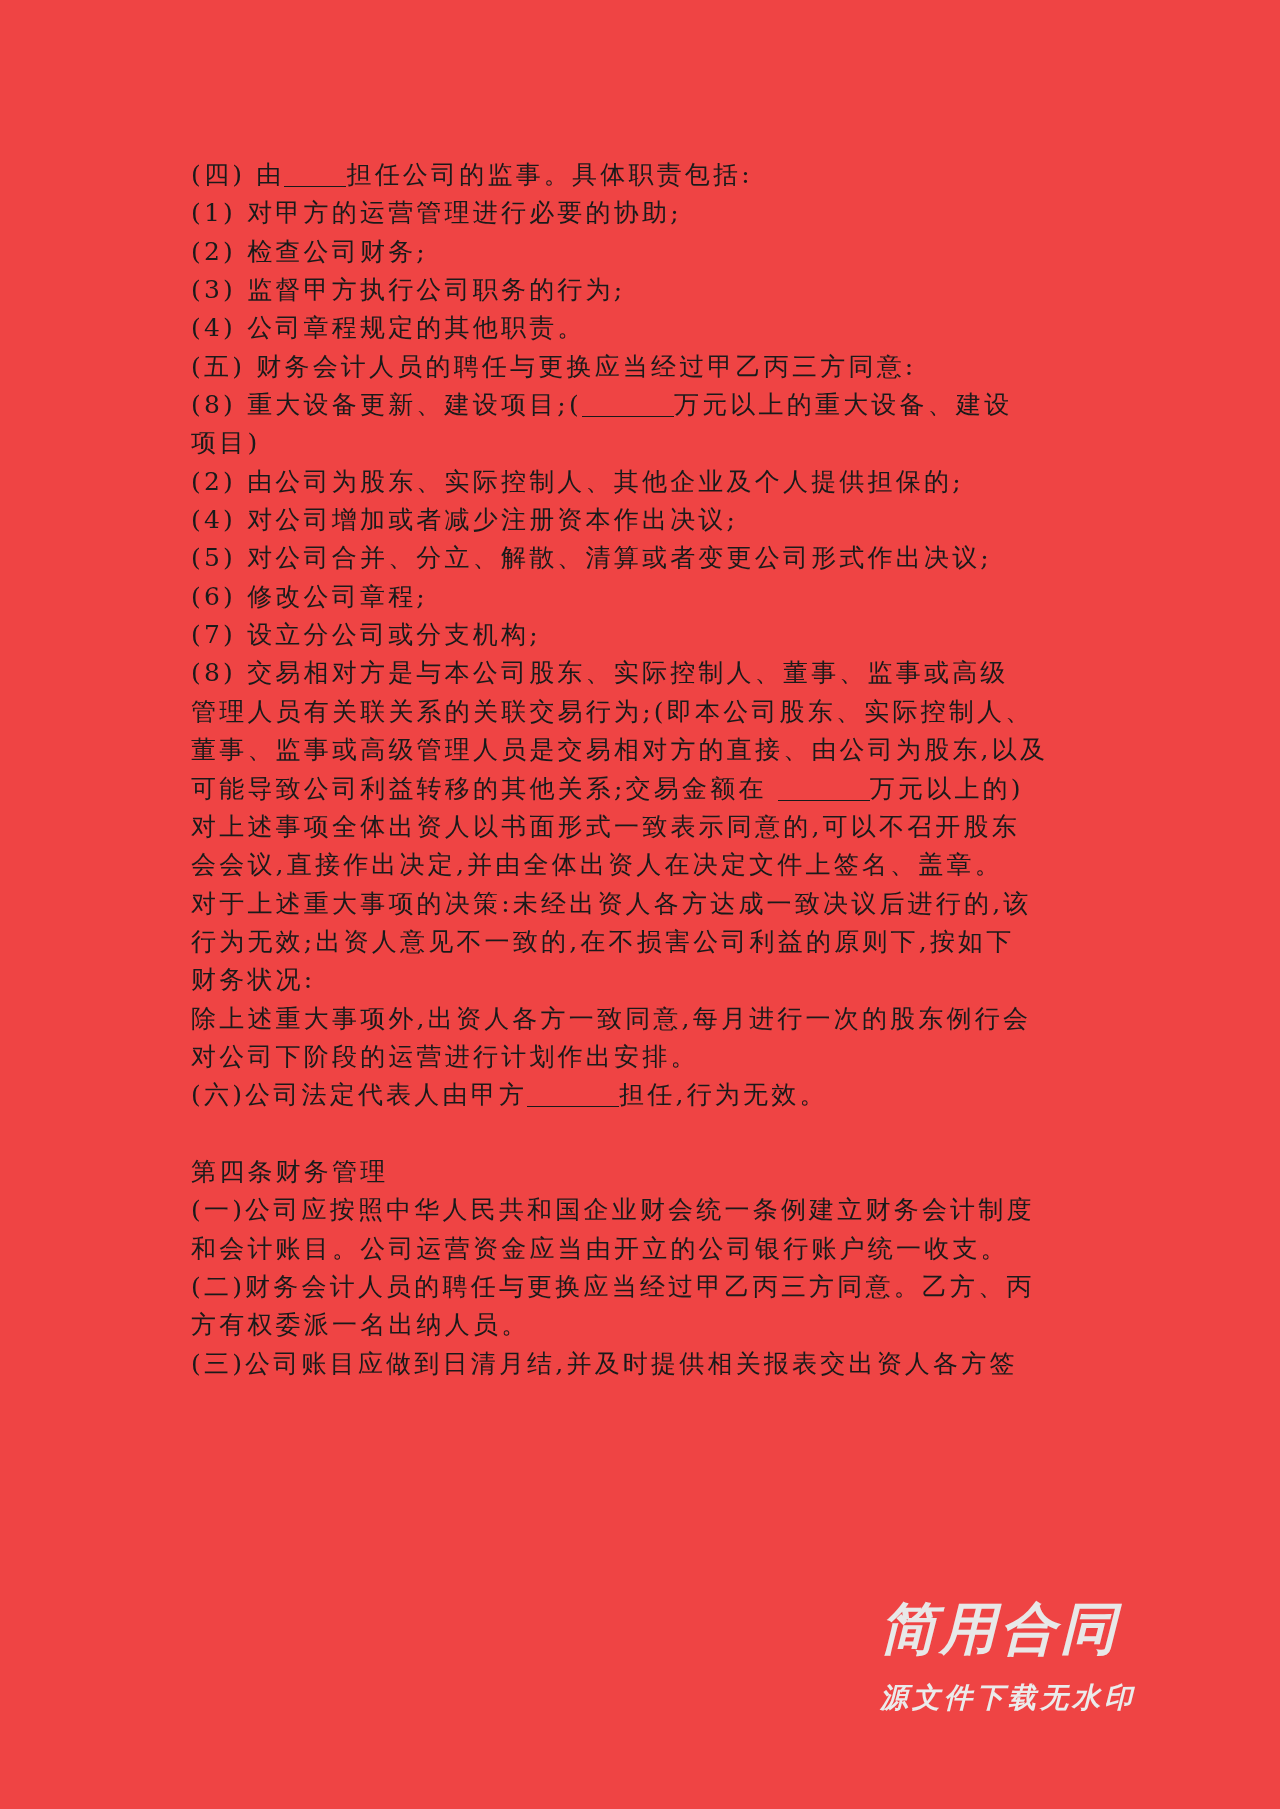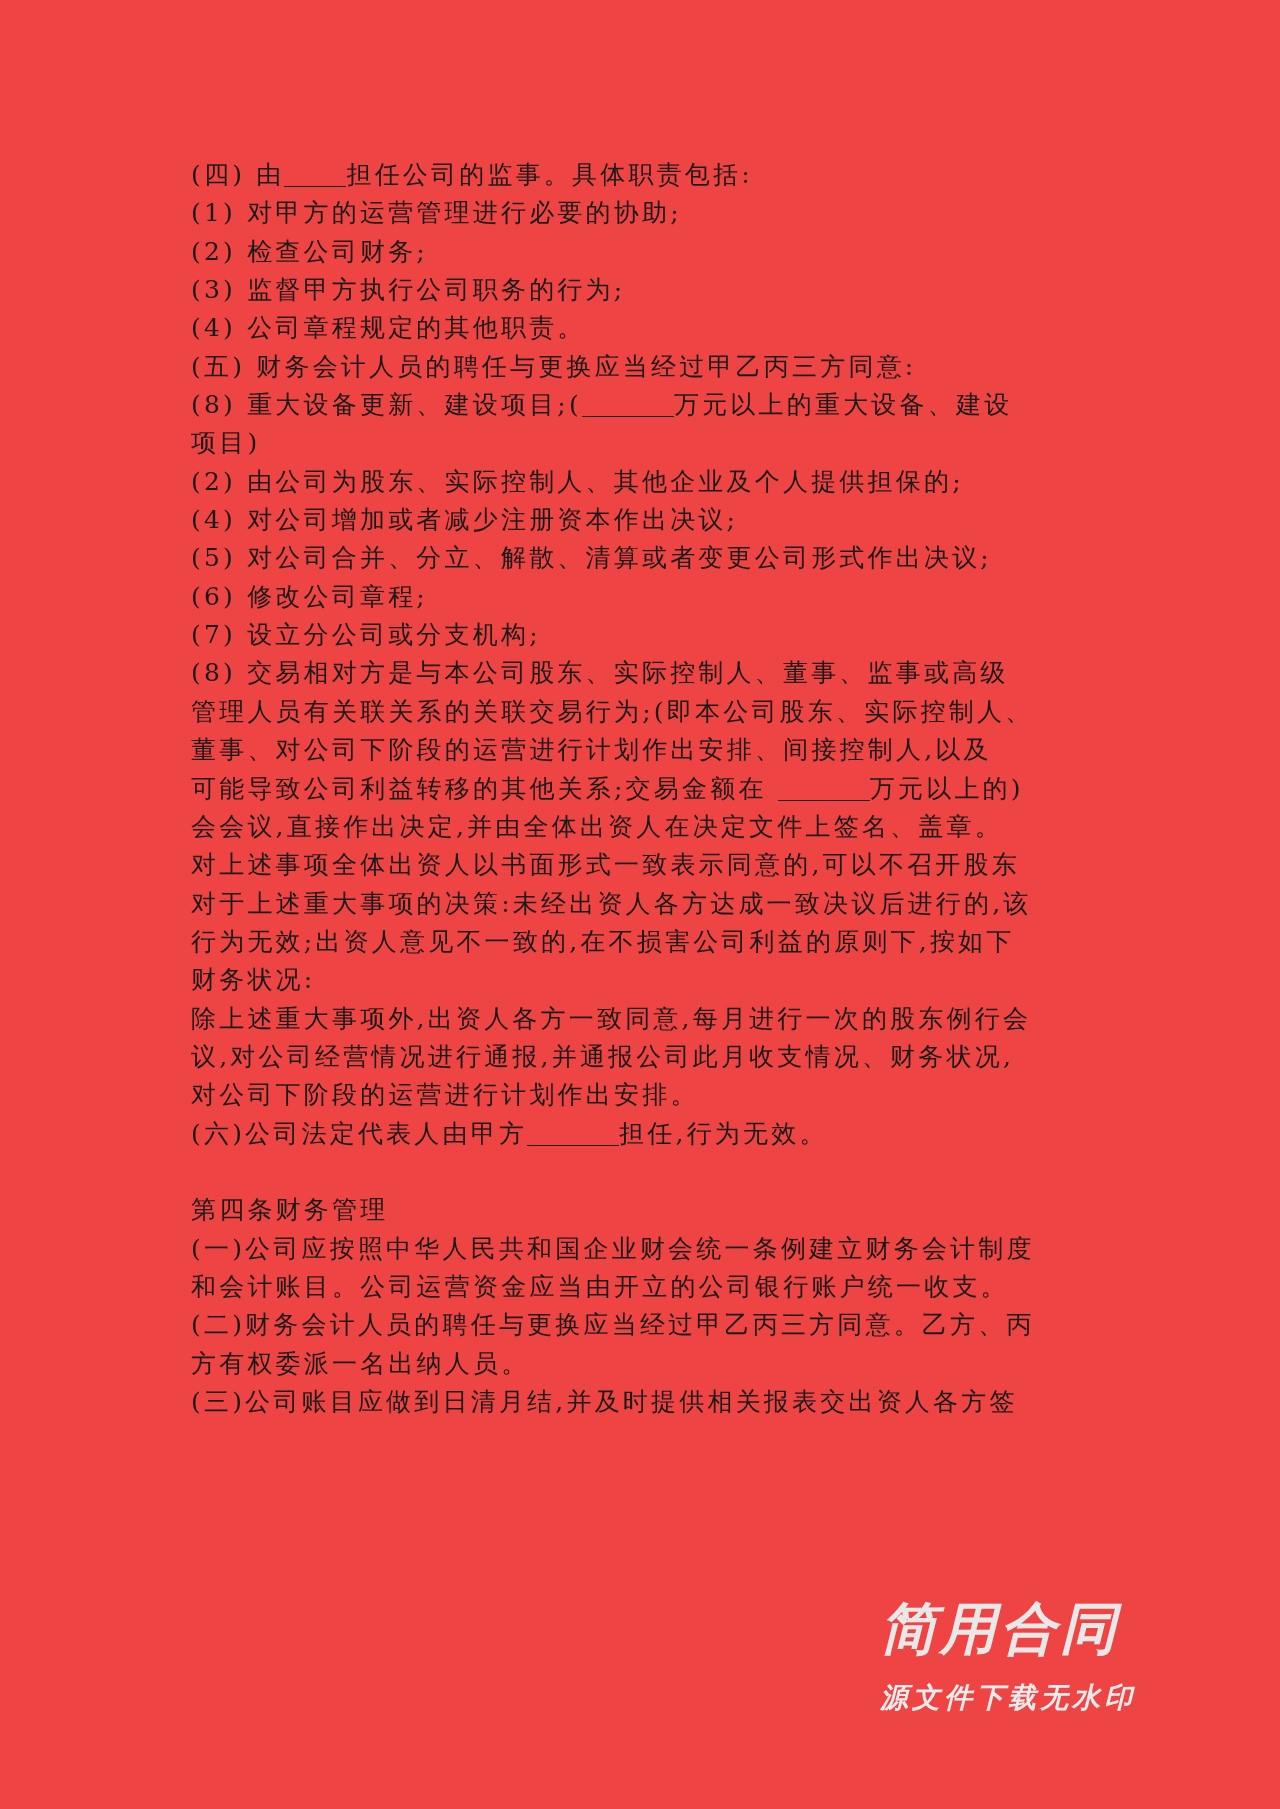--- a/index.html
+++ b/index.html
@@ -81,29 +81,28 @@
       <div class="line">(五)  财务会计人员的聘任与更换应当经过甲乙丙三方同意:</div>
       <div class="line"><span>(8)   重大设备更新、建设项目;(</span><span class="underline" style="width: 92px;"></span><span>万元以上的重大设备、建设</span></div>
       <div class="line">项目)</div>
       <div class="line">(2) 由公司为股东、实际控制人、其他企业及个人提供担保的;</div>
       <div class="line">(4) 对公司增加或者减少注册资本作出决议;</div>
       <div class="line">(5) 对公司合并、分立、解散、清算或者变更公司形式作出决议;</div>
       <div class="line">(6) 修改公司章程;</div>
       <div class="line">(7) 设立分公司或分支机构;</div>
       <div class="line">(8)   交易相对方是与本公司股东、实际控制人、董事、监事或高级</div>
       <div class="line">管理人员有关联关系的关联交易行为;(即本公司股东、实际控制人、</div>
-      <div class="line">董事、对公司下阶段的运营进行计划作出安排、间接控制人,以及</div>
+      <div class="line">董事、监事或高级管理人员是交易相对方的直接、由公司为股东,以及</div>
       <div class="line"><span>可能导致公司利益转移的其他关系;交易金额在 </span><span class="underline" style="width: 92px;"></span><span>万元以上的)</span></div>
+      <div class="line">对上述事项全体出资人以书面形式一致表示同意的,可以不召开股东</div>
       <div class="line">会会议,直接作出决定,并由全体出资人在决定文件上签名、盖章。</div>
-      <div class="line">对上述事项全体出资人以书面形式一致表示同意的,可以不召开股东</div>
       <div class="line">对于上述重大事项的决策:未经出资人各方达成一致决议后进行的,该</div>
       <div class="line">行为无效;出资人意见不一致的,在不损害公司利益的原则下,按如下</div>
       <div class="line">财务状况:</div>
       <div class="line">除上述重大事项外,出资人各方一致同意,每月进行一次的股东例行会</div>
-      <div class="line">议,对公司经营情况进行通报,并通报公司此月收支情况、财务状况,</div>
       <div class="line">对公司下阶段的运营进行计划作出安排。</div>
       <div class="line"><span>(六)公司法定代表人由甲方</span><span class="underline" style="width: 92px;"></span><span>担任,行为无效。</span></div>
       <div class="blank-line"></div>
       <div class="line">第四条财务管理</div>
       <div class="line">(一)公司应按照中华人民共和国企业财会统一条例建立财务会计制度</div>
       <div class="line">和会计账目。公司运营资金应当由开立的公司银行账户统一收支。</div>
       <div class="line">(二)财务会计人员的聘任与更换应当经过甲乙丙三方同意。乙方、丙</div>
       <div class="line">方有权委派一名出纳人员。</div>
       <div class="line">(三)公司账目应做到日清月结,并及时提供相关报表交出资人各方签</div>
     </div>

